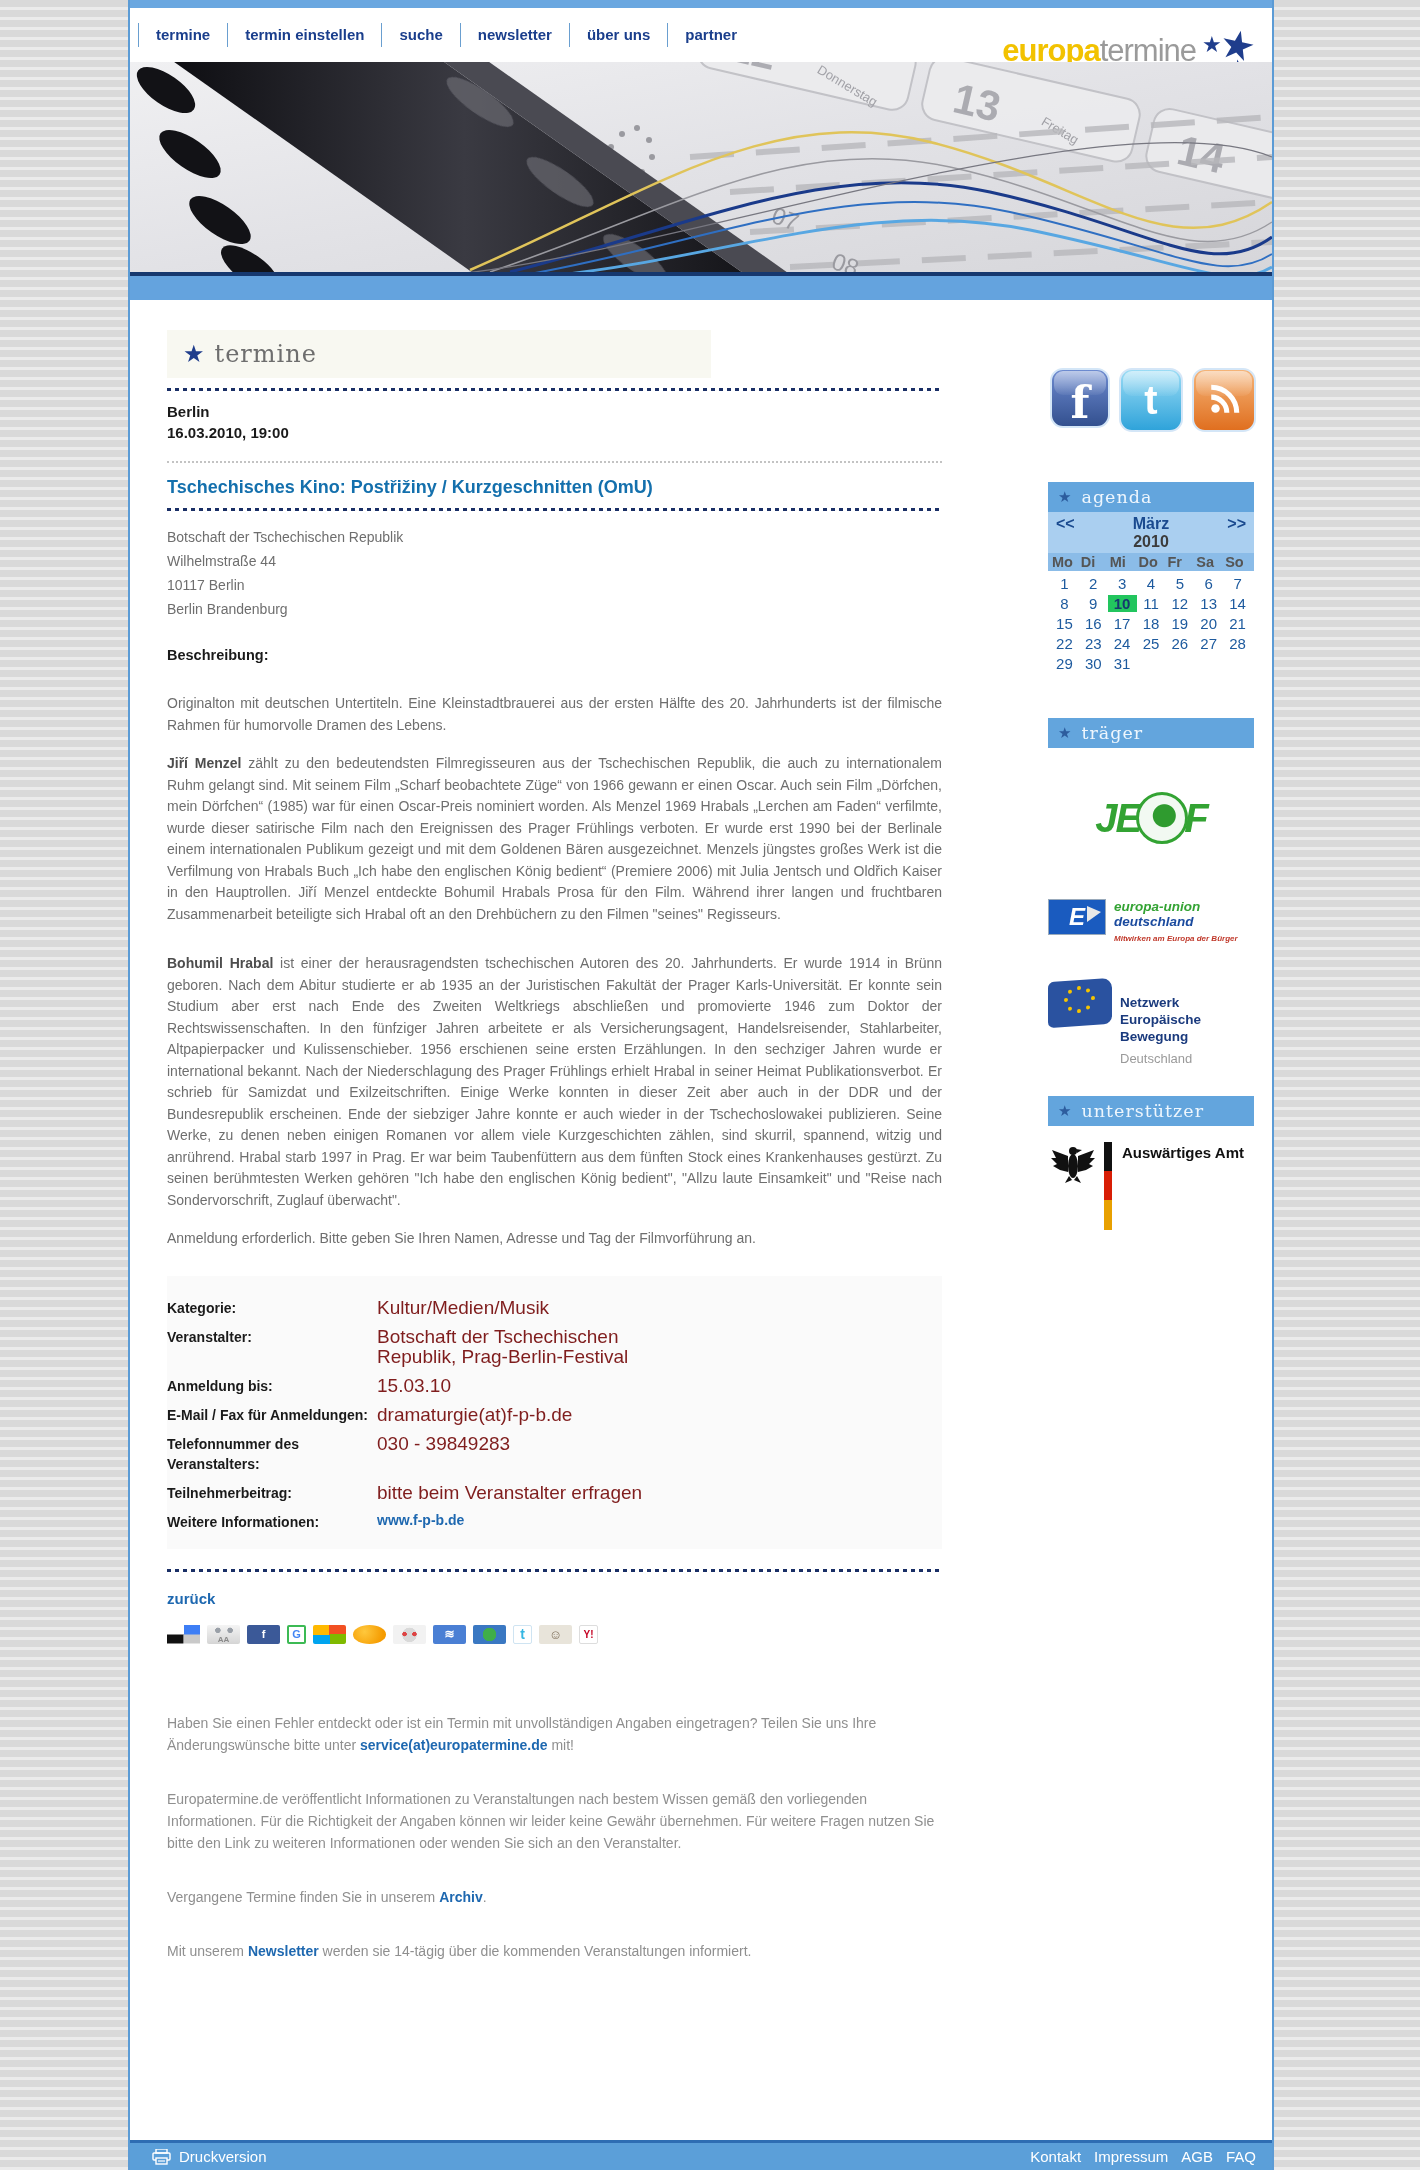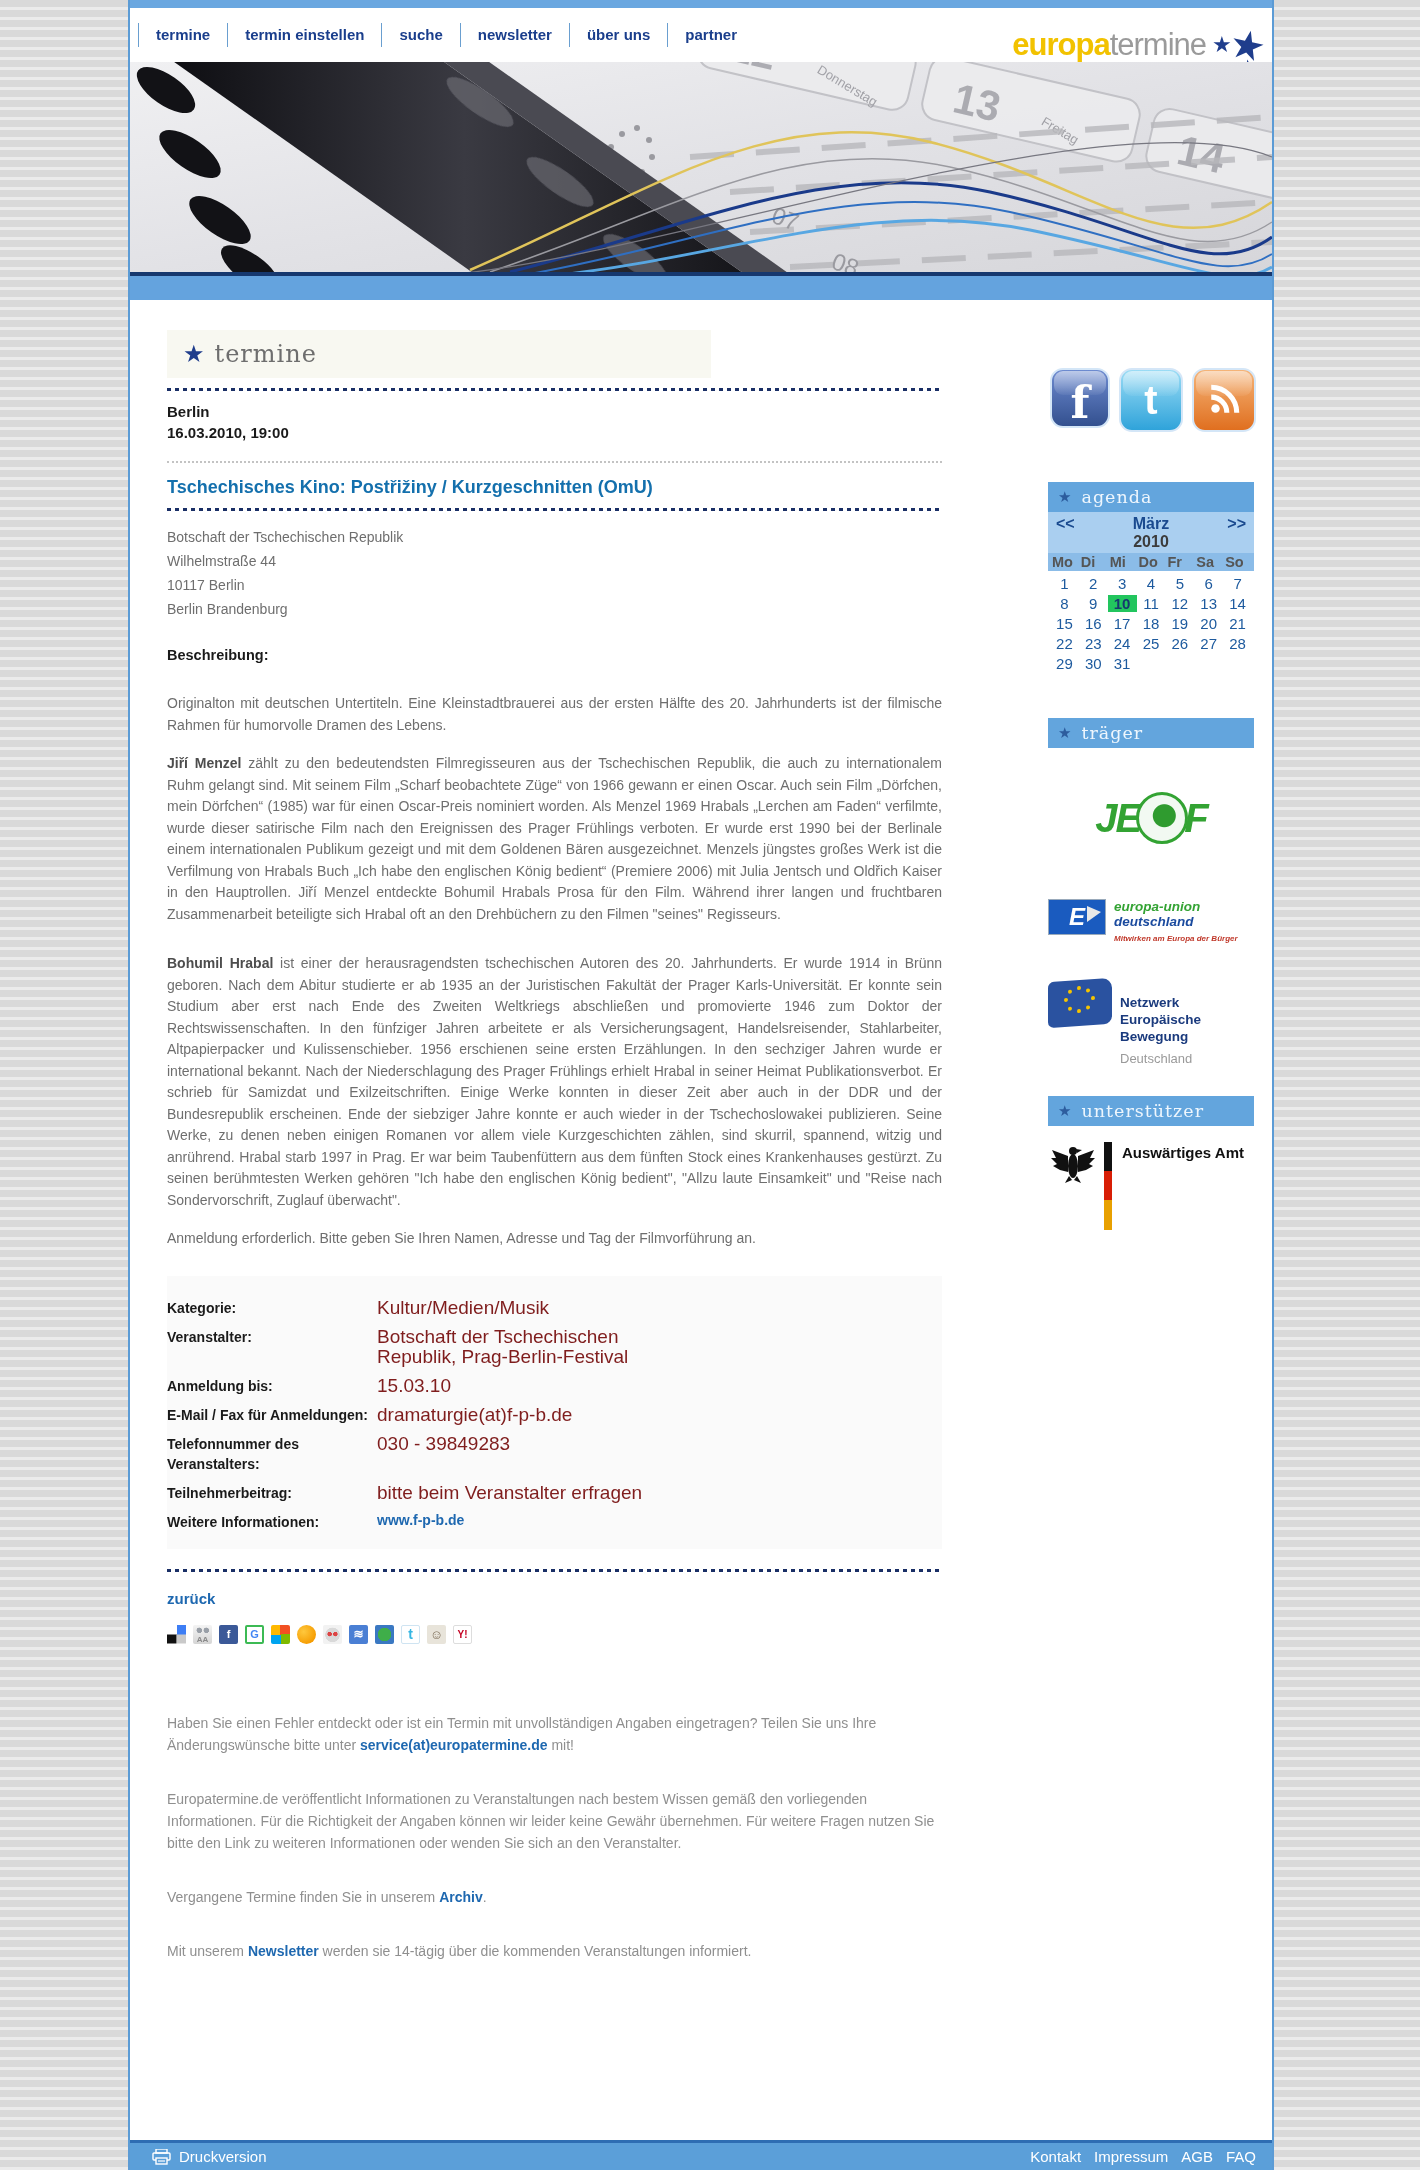--- a/index.html
+++ b/index.html
@@ -10,21 +10,21 @@
   }
   .page{
     position:absolute;left:128px;top:0;width:1142px;min-height:2170px;
     background:#fff;border-left:2px solid #5b9bd5;border-right:2px solid #5b9bd5;
   }
   .top-strip{height:8px;background:#6aa7e0;}
   
   .topnav{height:54px;display:flex;align-items:center;padding-left:8px;}
   .nav-item{font-weight:bold;color:#1a3e8c;font-size:15px;padding:2px 17px;
     border-left:1px solid #6a9fd0;text-decoration:none;cursor:pointer;line-height:20px;}
-  .logo-wrap{margin-left:auto;display:flex;align-items:center;padding-right:2px;cursor:pointer;margin-top:33px;}
+  .logo-wrap{margin-left:auto;display:flex;align-items:flex-end;padding-right:12px;cursor:pointer;margin-top:33px;}
   .logo-line1{font-size:31px;line-height:30px;letter-spacing:-1px;}
   .logo-europa{color:#f2c200;font-weight:bold;}
   .logo-termine{color:#9a9a9a;}
   .logo-tagline{font-size:11.5px;color:#8a8a8a;margin-top:2px;}
   .logo-stars{margin-left:6px;}
   
   .photo{height:210px;overflow:hidden;position:relative;background:#e4e4e6;}
   .photo svg{display:block;}
   .bar-dark{height:4px;background:#16386e;}
   .bar-light{height:24px;background:#64a3de;}
@@ -46,21 +46,21 @@
   p.desc b{color:#4d4d4d;}
   
   .meta-panel{background:#fafafa;margin-top:26px;padding:22px 0 8px 0;}
   .meta-row{display:flex;margin-bottom:9px;}
   .meta-label{width:210px;font-weight:bold;color:#1a1a1a;font-size:14px;line-height:20px;flex:none;}
   .meta-value{color:#7f1d1d;font-size:19px;line-height:20px;max-width:300px;}
   .meta-link{color:#1e68b0;font-weight:bold;font-size:14px;text-decoration:none;cursor:pointer;}
   .backlink{display:inline-block;color:#1e68b0;font-weight:bold;font-size:15px;margin:8px 0 12px 0;text-decoration:none;cursor:pointer;}
   
   .bm-row{display:flex;gap:7px;margin:6px 0 0 0;}
-  .bm{width:19px;height:19px;border-radius:2px;display:flex;align-items:center;justify-content:center;
+  .bm{width:33px;height:19px;border-radius:2px;display:flex;align-items:center;justify-content:center;
       font-weight:bold;font-size:11px;color:#fff;cursor:pointer;flex:none;}
   .bm-delicious{border-radius:0;background:
       linear-gradient(#fff,#fff) 0 0/50% 50% no-repeat,
       linear-gradient(#3d7ef5,#3d7ef5) 100% 0/50% 50% no-repeat,
       linear-gradient(#111,#111) 0 100%/50% 50% no-repeat,
       linear-gradient(#c9c9c9,#c9c9c9) 100% 100%/50% 50% no-repeat;}
   .bm-folkd{background:
       radial-gradient(circle at 33% 28%,#9aa0a8 2.5px,transparent 3px),
       radial-gradient(circle at 70% 28%,#9aa0a8 2.5px,transparent 3px),
       linear-gradient(#f4f4f4,#d5d5d5);color:#8a8a8a;font-size:8px;align-items:flex-end;}

